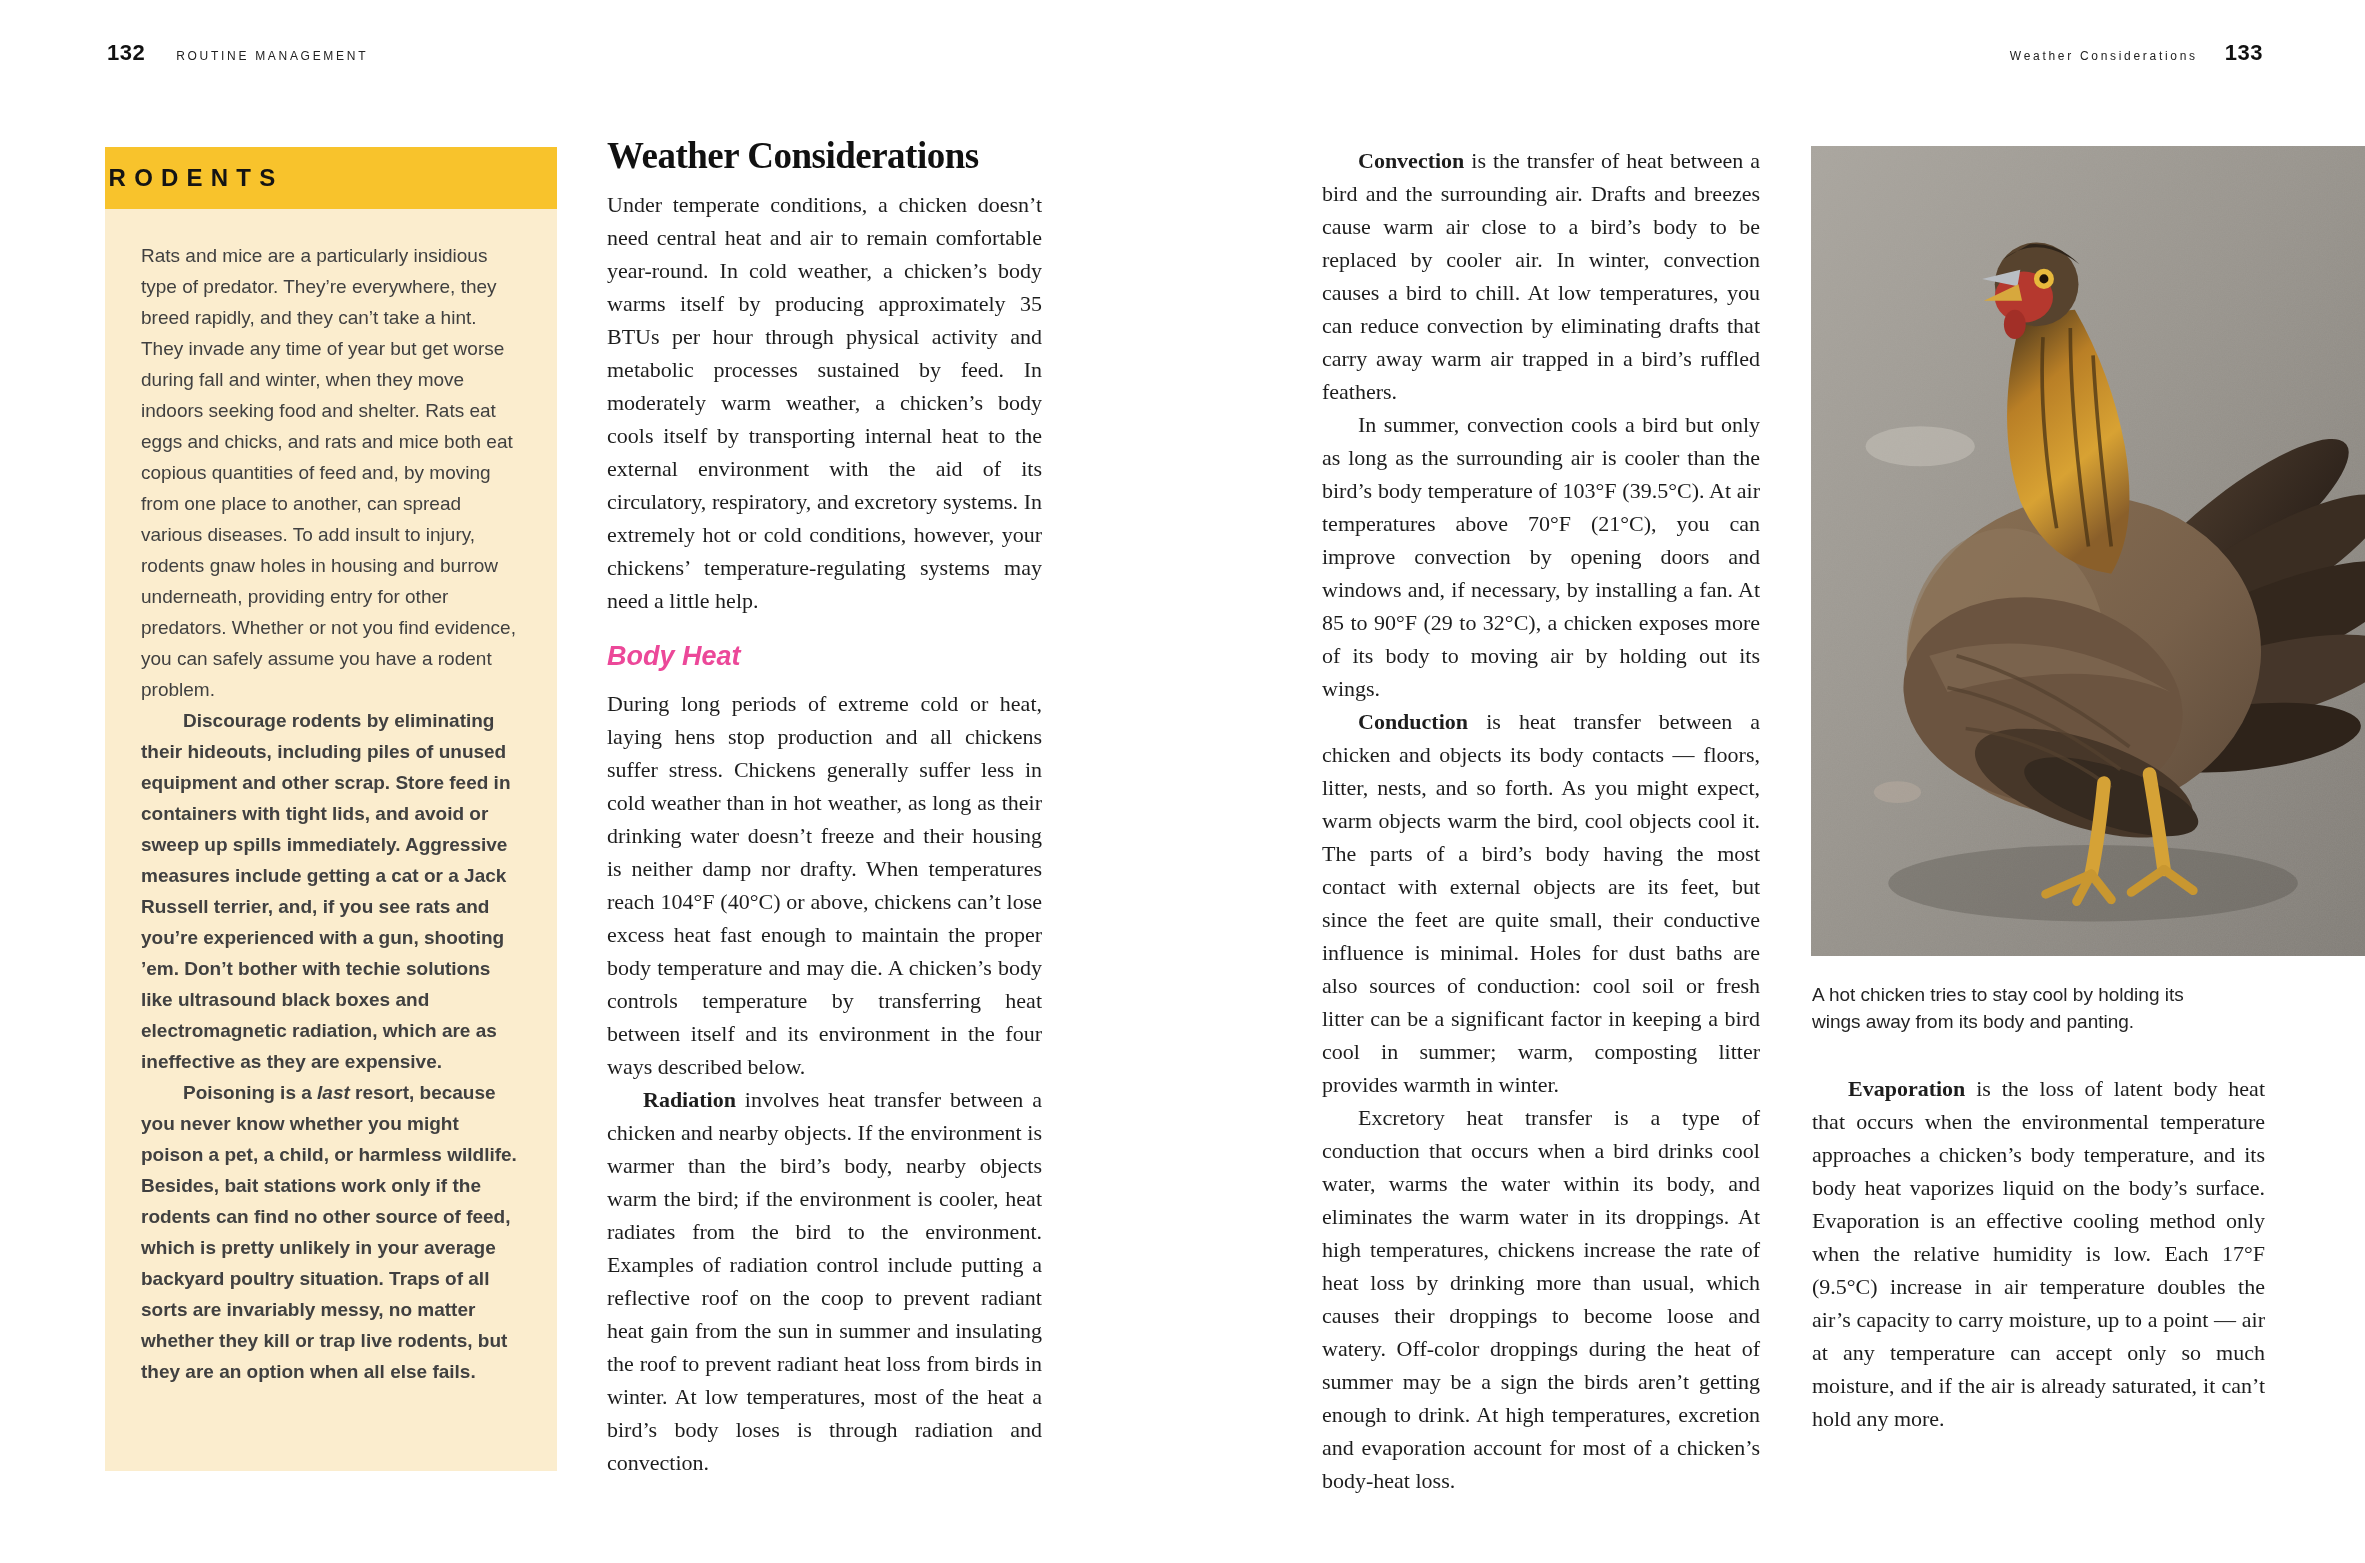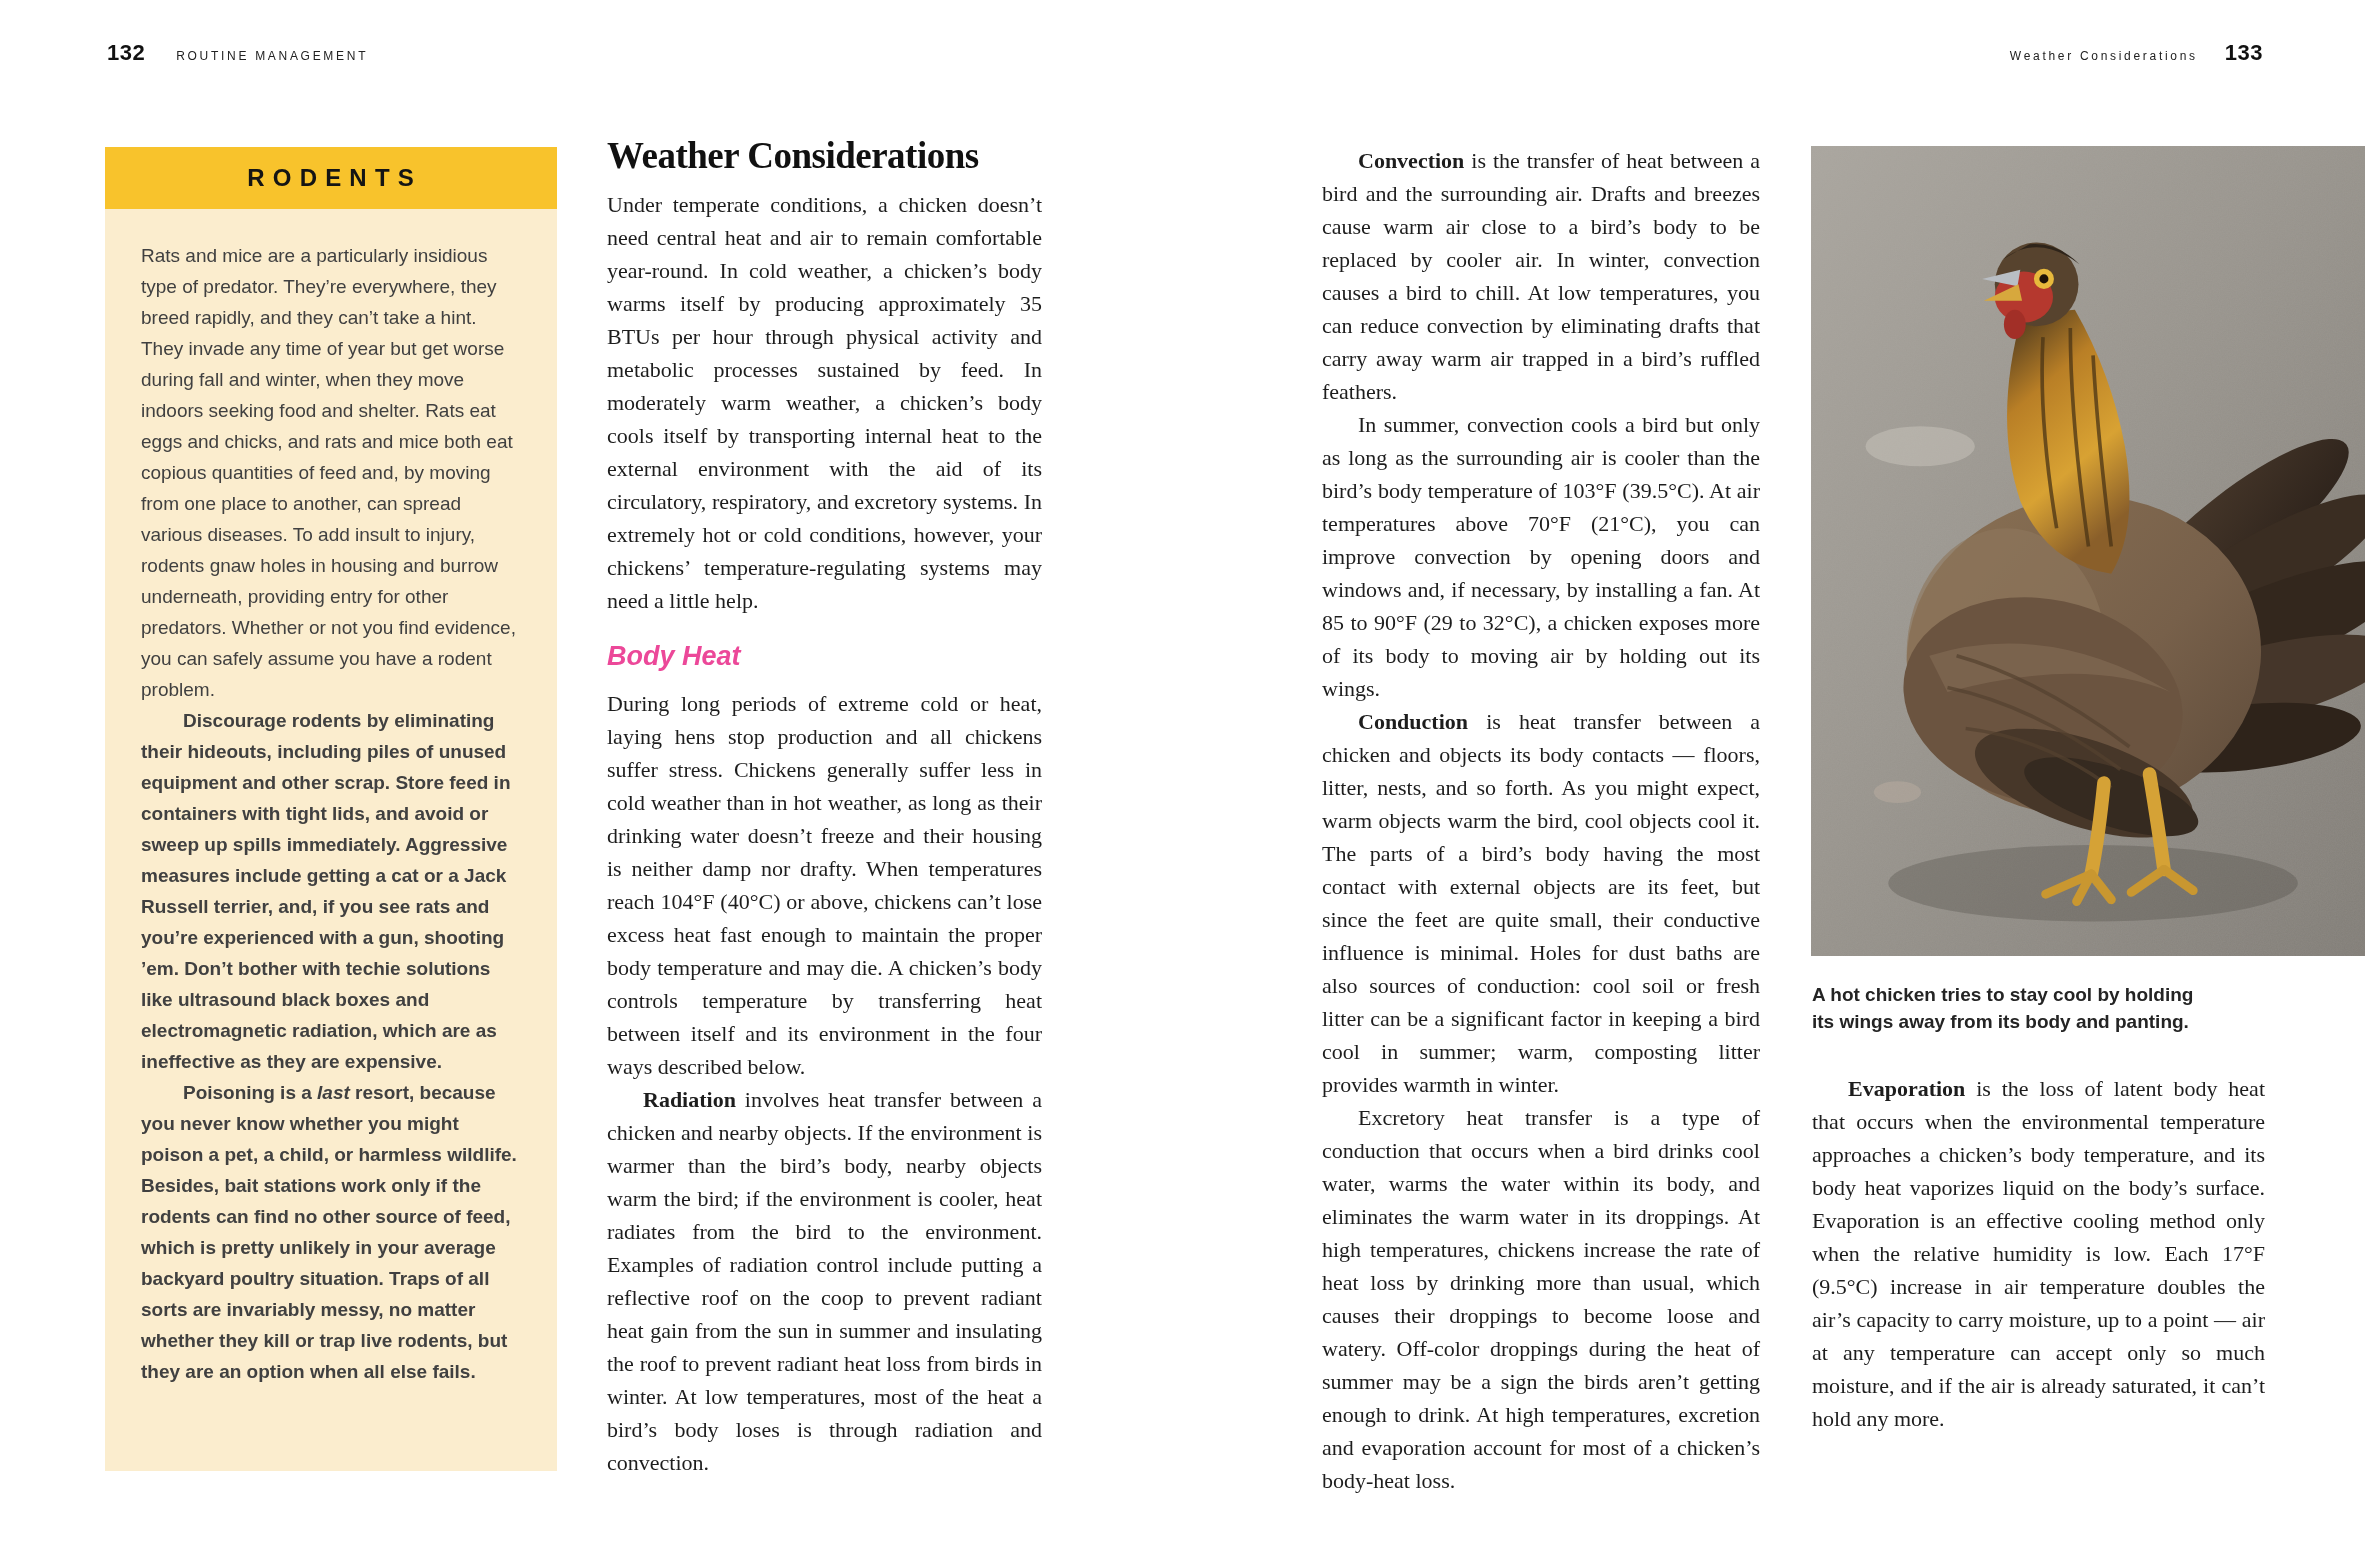--- a/index.html
+++ b/index.html
@@ -27,21 +27,21 @@
   .runhead-text { font-size:12px; letter-spacing:2.7px; color:#222; }
 
   
   .sidebar {
     position:absolute; left:105px; top:147px;
     width:452px; height:1324px;
     background:#FBEDCE;
   }
   .sidebar-header {
     height:62px; background:#F8C32C;
-    display:flex; align-items:center; justify-content:center;
+    display:flex; align-items:center; 
   }
   .sidebar-title {
     font-size:24px; font-weight:bold; letter-spacing:8.2px; color:#141414;
     transform:translateX(3.6px);
   }
   .sidebar-body {
     padding:31px 36px 0 36px;
     font-size:19px; line-height:31px; color:#404040;
   }
   .sidebar-body p { text-indent:0; }
@@ -75,21 +75,21 @@
 
   
   .photo {
     position:absolute; left:1811px; top:146px;
     width:555px; height:810px; overflow:hidden;
   }
   .photo svg { display:block; width:100%; height:100%; }
 
   .caption {
     position:absolute; left:1812px; top:981px; width:405px;
-    font-size:19px; line-height:27px; color:#242424;font-weight:bold;
+    font-size:19px; line-height:27px; color:#242424;
   }
 
   .evap {
     position:absolute; left:1812px; top:1072px; width:453px;
   }
 </style>
 </head>
 <body>
 
 <div class="runhead-left">

